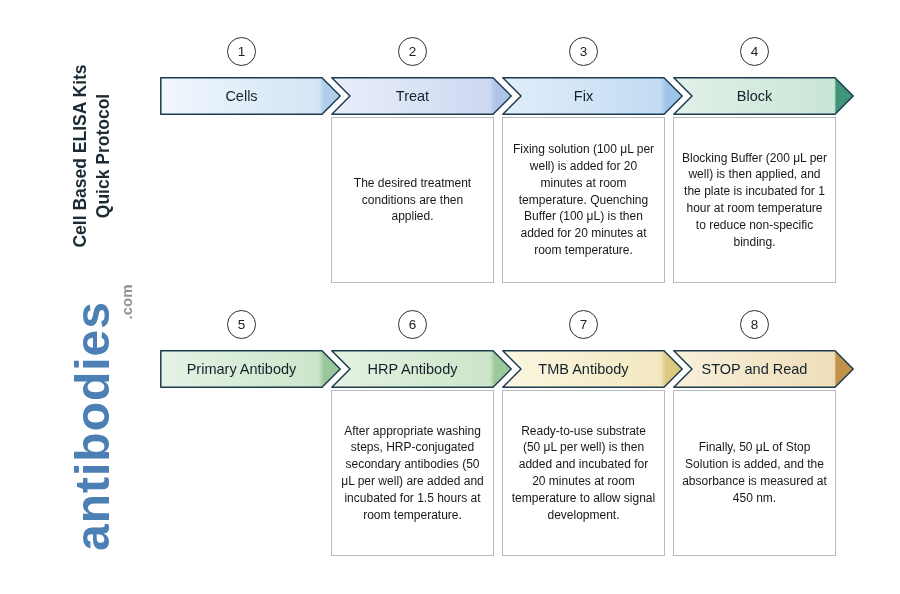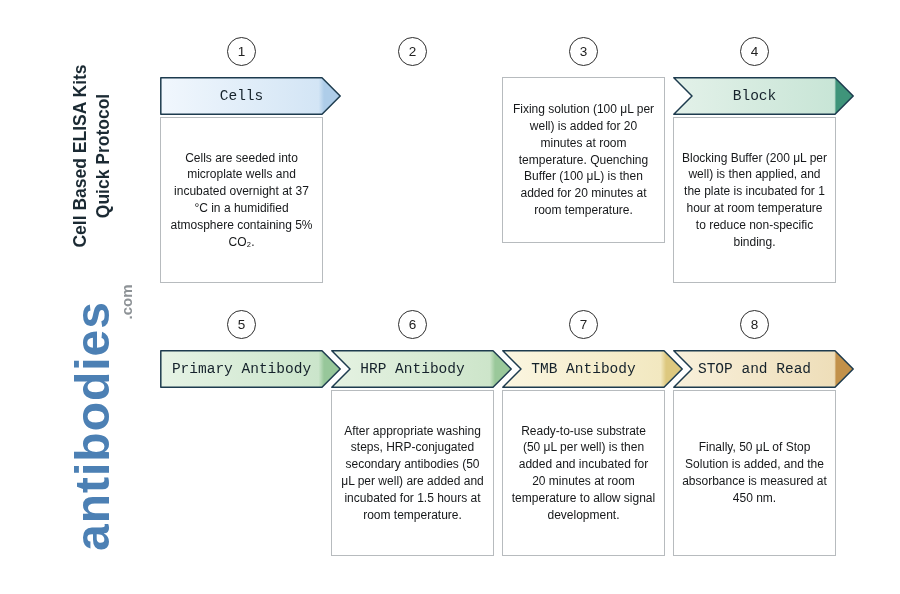--- a/index.html
+++ b/index.html
@@ -22,21 +22,21 @@
   .row{position:absolute;display:flex;}
   .row-1{top:37px;left:0;}
   .row-2{top:310px;left:0;}
   .col{position:relative;width:171px;flex:0 0 171px;}
 
   .badge-row{width:163px;display:flex;justify-content:center;margin-bottom:11px;}
   .badge{width:27px;height:27px;border:1.5px solid #2e2e2e;border-radius:50%;
          background:#fff;display:flex;align-items:center;justify-content:center;
          font-size:13.5px;color:#222;}
 
-  .chevwrap{position:relative;width:181px;height:38px;font-family:Liberation Mono, monospace;}
+  .chevwrap{position:relative;width:181px;height:38px;}
   .chevwrap svg{position:absolute;left:0;top:0;overflow:visible;}
   .chev-path{stroke:#1d3b4e;stroke-width:1.5;stroke-linejoin:round;}
   .chevlabel{position:absolute;left:0;top:0;width:163px;height:38px;
              display:flex;align-items:center;justify-content:center;
              font-size:14.5px;color:#15222b;}
 
   .descbox{width:163px;height:166px;margin-top:2px;border:1px solid #b7bbbe;
            background:#fff;display:flex;align-items:center;justify-content:center;
            padding:6px 8px;box-sizing:border-box;}
   .desctext{font-size:12px;line-height:1.4;color:#16181a;text-align:center;}
@@ -107,38 +107,50 @@
           <div class="badge">
             <span>1</span>
           </div>
         </div>
         <div class="chevwrap">
           <svg width="181" height="38" viewBox="0 0 181 38">
             <path class="chev-path" d="M0.8 0.8 L162 0.8 L180.2 19 L162 37.2 L0.8 37.2 Z" fill="url(#g1)"></path>
           </svg>
           <div class="chevlabel">Cells</div>
         </div>
-        <div class="descbox">
-          <div class="desctext">Cells are seeded into microplate wells and incubated overnight at 37 °C in a humidified atmosphere containing 5% CO₂.</div>
-        </div>
       </div>
 
       <div class="col">
         <div class="badge-row">
           <div class="badge">
             <span>2</span>
           </div>
         </div>
+        <div class="chevwrap">
+          <svg width="181" height="38" viewBox="0 0 181 38">
+            <path class="chev-path" d="M0.8 0.8 L162 0.8 L180.2 19 L162 37.2 L0.8 37.2 L19 19 Z" fill="url(#g2)"></path>
+          </svg>
+          <div class="chevlabel">Treat</div>
+        </div>
+        <div class="descbox">
+          <div class="desctext">The desired treatment conditions are then applied.</div>
+        </div>
       </div>
 
       <div class="col">
         <div class="badge-row">
           <div class="badge">
             <span>3</span>
           </div>
+        </div>
+        <div class="chevwrap">
+          <svg width="181" height="38" viewBox="0 0 181 38">
+            <path class="chev-path" d="M0.8 0.8 L162 0.8 L180.2 19 L162 37.2 L0.8 37.2 L19 19 Z" fill="url(#g3)"></path>
+          </svg>
+          <div class="chevlabel">Fix</div>
         </div>
         <div class="descbox">
           <div class="desctext">Fixing solution (100 μL per well) is added for 20 minutes at room temperature. Quenching Buffer (100 μL) is then added for 20 minutes at room temperature.</div>
         </div>
       </div>
 
       <div class="col">
         <div class="badge-row">
           <div class="badge">
             <span>4</span>

